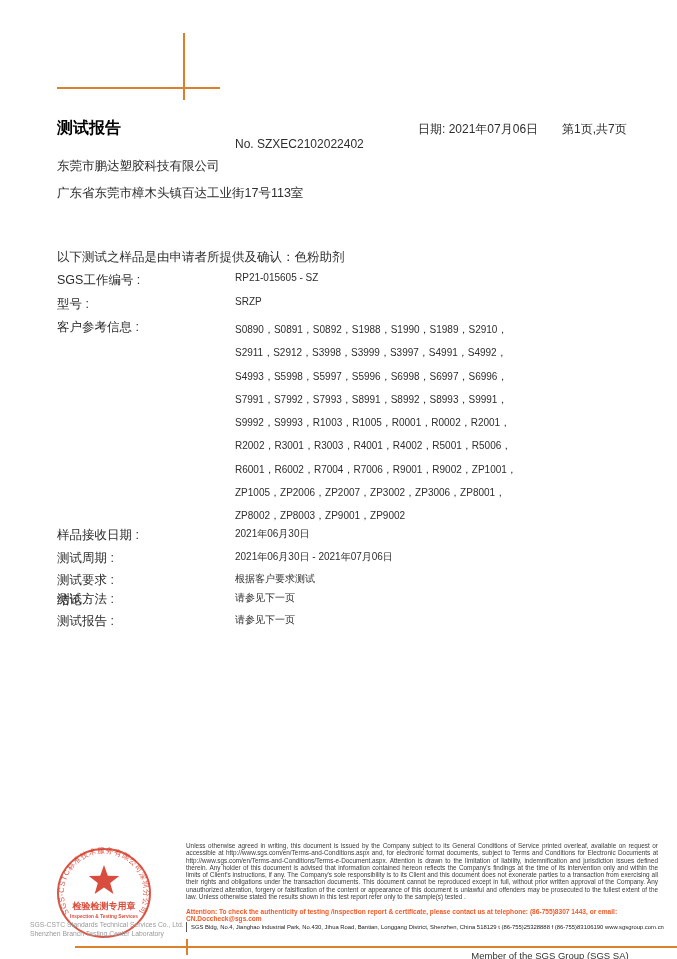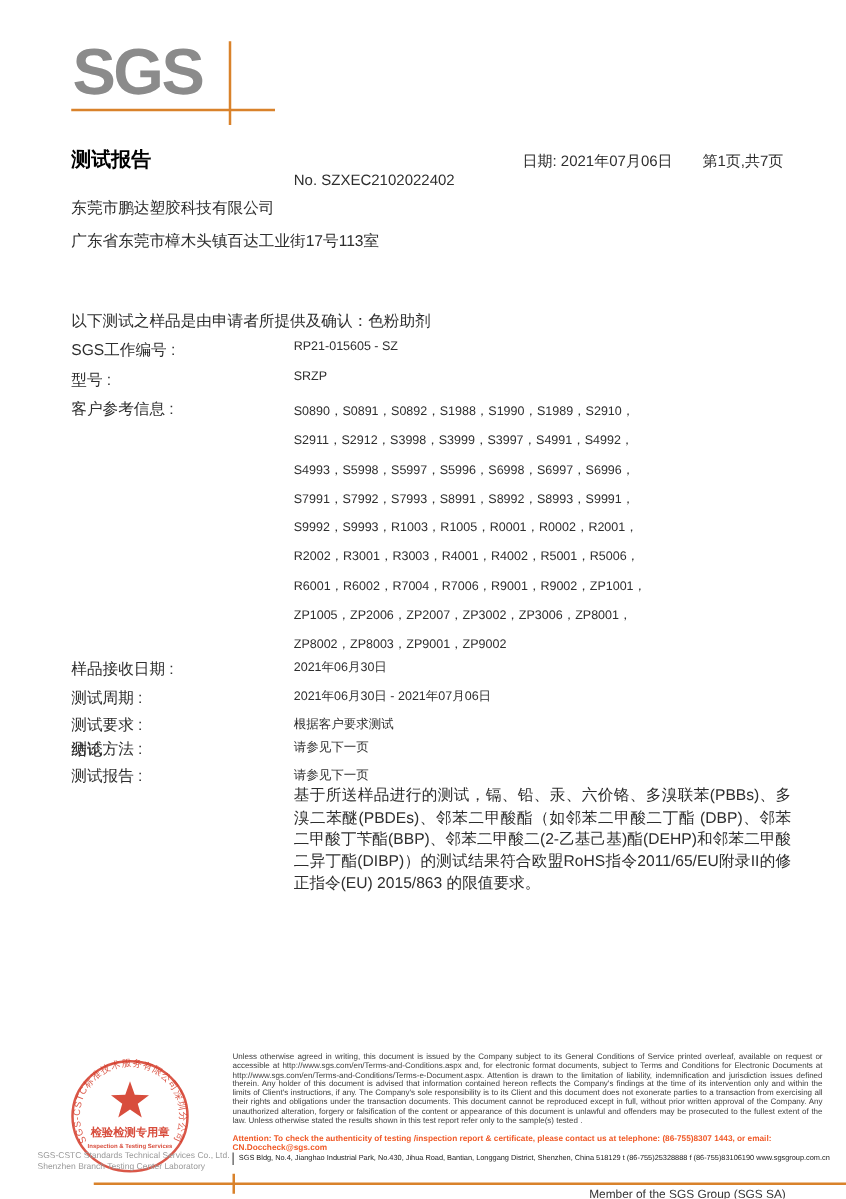--- a/index.html
+++ b/index.html
@@ -48,21 +48,20 @@
 
   .stamp-wrap { position:absolute; left:38px; top:846px; width:134px; height:100px; }
   .company-lines { position:absolute; left:30px; top:921px; width:165px; font-size:6.8px;
                    line-height:8.6px; color:#9a9a9a; }
 </style>
 </head>
 <body>
 
 <div class="page">
 
-  <div class="logo-text">SGS</div>
   <div class="logo-hline"></div>
   <div class="logo-vline"></div>
 
   <div class="doc-title">测试报告</div>
   <div class="report-no">No. SZXEC2102022402</div>
   <div class="report-date">日期: 2021年07月06日</div>
   <div class="report-page">第1页,共7页</div>
 
   <div class="applicant-name">东莞市鹏达塑胶科技有限公司</div>
   <div class="applicant-addr">广东省东莞市樟木头镇百达工业街17号113室</div>
@@ -97,21 +96,20 @@
   <div class="flabel" style="top:572px">测试要求 :</div>
   <div class="fvalue" style="top:572px">根据客户要求测试</div>
 
   <div class="flabel" style="top:591px">测试方法 :</div>
   <div class="fvalue" style="top:591px">请参见下一页</div>
 
   <div class="flabel" style="top:613px">测试报告 :</div>
   <div class="fvalue" style="top:613px">请参见下一页</div>
 
   <div class="flabel" style="top:592px">结论 :</div>
-  <div class="conclusion">基于所送样品进行的测试，镉、铅、汞、六价铬、多溴联苯(PBBs)、多溴二苯醚(PBDEs)、邻苯二甲酸酯（如邻苯二甲酸二丁酯 (DBP)、邻苯二甲酸丁苄酯(BBP)、邻苯二甲酸二(2-乙基己基)酯(DEHP)和邻苯二甲酸二异丁酯(DIBP)）的测试结果符合欧盟RoHS指令2011/65/EU附录II的修正指令(EU) 2015/863 的限值要求。</div>
 
   <div class="stamp-wrap">
     <svg width="134" height="100" viewBox="0 0 134 100">
       <ellipse cx="66" cy="47" rx="46" ry="44" fill="none" stroke="#d43a28" stroke-width="2" opacity="0.85"></ellipse>
       <polygon points="66,19 69.8,29.7 81.2,30.1 72.2,37 75.4,47.9 66,41.5 56.6,47.9 59.8,37 50.8,30.1 62.2,29.7" fill="#d43a28" opacity="0.9"></polygon>
       <path id="stamp-ring" d="M 31.4,67 A 40,40 0 1 1 100.6,67" fill="none"></path>
       <text font-size="7.6" fill="#d43a28" opacity="0.85" letter-spacing="0.6">
         <textPath href="#stamp-ring">SGS-CSTC标准技术服务有限公司深圳分公司</textPath>
       </text>
       <text x="66" y="63" text-anchor="middle" font-size="9" font-weight="bold" fill="#d43a28" opacity="0.9">检验检测专用章</text>

